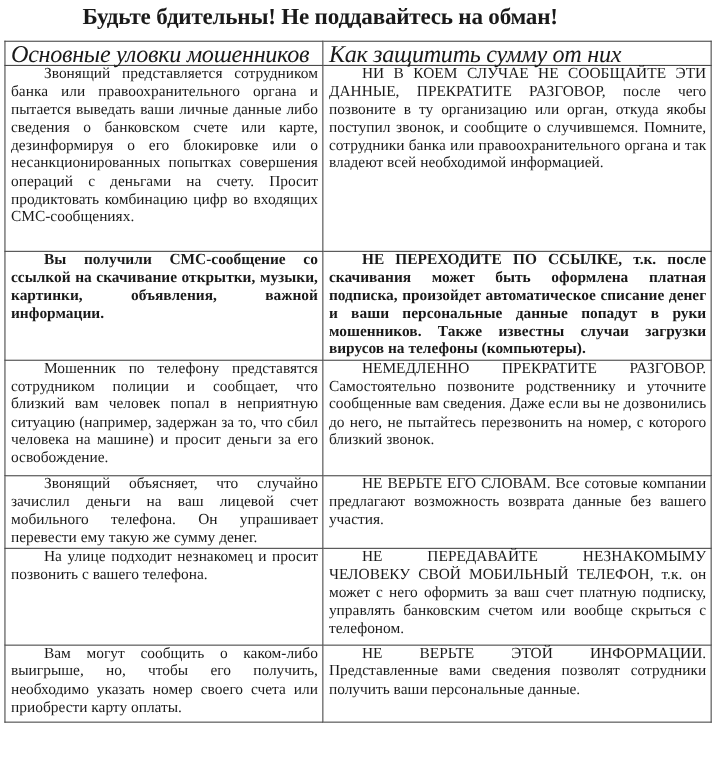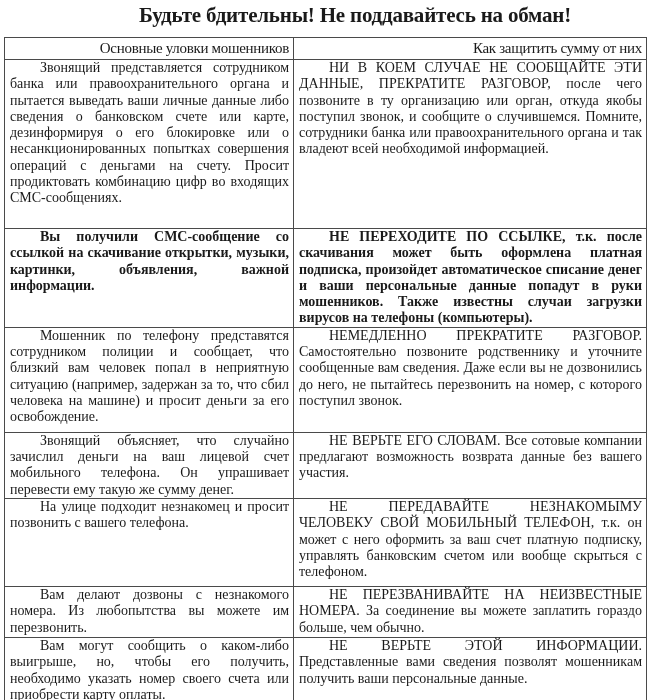--- a/index.html
+++ b/index.html
@@ -3,36 +3,36 @@
 <meta charset="utf-8">
 <style>
   html, body { margin: 0; padding: 0; background: #ffffff; }
   body {
     width: 651px; height: 700px; overflow: hidden; position: relative;
     font-family: "Liberation Serif", "DejaVu Serif", serif;
     color: #1a1a1a;
   }
   .title {
     position: absolute; left: 0; top: 2px; width: 635px;
-    text-align: center; font-weight: bold; font-size: 21px;
+    font-weight: bold; font-size: 21px;
     letter-spacing: -0.2px; line-height: 26px; padding-left: 75px; box-sizing: border-box;
   }
   table.memo {
     position: absolute; left: 4px; top: 37px; width: 642px;
     border-collapse: collapse; table-layout: fixed;
   }
   table.memo col.c1 { width: 289px; }
   table.memo col.c2 { width: 353px; }
   table.memo th, table.memo td {
     border: 1.5px solid #4a4a4a;
     vertical-align: top; padding: 0 4px 0 5px;
   }
   table.memo th {
-    font-weight: normal; font-size: 15px; line-height: 21px; height: 21px;
-    text-align: right; letter-spacing: -0.3px;
+    font-weight: normal; font-size: 22px; line-height: 21px; height: 21px;
+    text-align: left; letter-spacing: -0.3px; font-style: italic;
   }
   table.memo td {
     font-size: 14px; line-height: 16.3px; text-align: justify;
   }
   table.memo td p { margin: 0; text-indent: 30px; }
   tr.row1 td { height: 168px; }
   tr.row2 td { height: 94px; font-weight: bold; }
   tr.row3 td { height: 104px; }
   tr.row4 td { height: 59px; }
   tr.row5 td { height: 87px; margin-top: 40px; }
@@ -72,49 +72,41 @@
         </td>
       <td class="r">
           <p>НЕ ПЕРЕХОДИТЕ ПО ССЫЛКЕ, т.к. после скачивания может быть оформлена платная подписка, произойдет автоматическое списание денег и ваши персональные данные попадут в руки мошенников. Также известны случаи загрузки вирусов на телефоны (компьютеры).</p>
         </td>
     </tr>
     <tr class="row3">
       <td class="l">
           <p>Мошенник по телефону представятся сотрудником полиции и сообщает, что близкий вам человек попал в неприятную ситуацию (например, задержан за то, что сбил человека на машине) и просит деньги за его освобождение.</p>
         </td>
       <td class="r">
-          <p>НЕМЕДЛЕННО ПРЕКРАТИТЕ РАЗГОВОР. Самостоятельно позвоните родственнику и уточните сообщенные вам сведения. Даже если вы не дозвонились до него, не пытайтесь перезвонить на номер, с которого поступил звонок.</p>
+          <p>НЕМЕДЛЕННО ПРЕКРАТИТЕ РАЗГОВОР. Самостоятельно позвоните родственнику и уточните сообщенные вам сведения. Даже если вы не дозвонились до него, не пытайтесь перезвонить на номер, с которого близкий звонок.</p>
         </td>
     </tr>
     <tr class="row4">
       <td class="l">
           <p>Звонящий объясняет, что случайно зачислил деньги на ваш лицевой счет мобильного телефона. Он упрашивает перевести ему такую же сумму денег.</p>
         </td>
       <td class="r">
           <p>НЕ ВЕРЬТЕ ЕГО СЛОВАМ. Все сотовые компании предлагают возможность возврата данные без вашего участия.</p>
         </td>
     </tr>
     <tr class="row5">
       <td class="l">
           <p>На улице подходит незнакомец и просит позвонить с вашего телефона.</p>
         </td>
       <td class="r">
           <p>НЕ ПЕРЕДАВАЙТЕ НЕЗНАКОМЫМУ ЧЕЛОВЕКУ СВОЙ МОБИЛЬНЫЙ ТЕЛЕФОН, т.к. он может с него оформить за ваш счет платную подписку, управлять банковским счетом или вообще скрыться с телефоном.</p>
         </td>
     </tr>
-    <tr class="row6">
-      <td class="l">
-          <p>Вам делают дозвоны с незнакомого номера. Из любопытства вы можете им перезвонить.</p>
-        </td>
-      <td class="r">
-          <p>НЕ ПЕРЕЗВАНИВАЙТЕ НА НЕИЗВЕСТНЫЕ НОМЕРА. За соединение вы можете заплатить гораздо больше, чем обычно.</p>
-        </td>
-    </tr>
     <tr class="row7">
       <td class="l">
           <p>Вам могут сообщить о каком-либо выигрыше, но, чтобы его получить, необходимо указать номер своего счета или приобрести карту оплаты.</p>
         </td>
       <td class="r">
-          <p>НЕ ВЕРЬТЕ ЭТОЙ ИНФОРМАЦИИ. Представленные вами сведения позволят мошенникам получить ваши персональные данные.</p>
+          <p>НЕ ВЕРЬТЕ ЭТОЙ ИНФОРМАЦИИ. Представленные вами сведения позволят сотрудники получить ваши персональные данные.</p>
         </td>
     </tr>
   </tbody>
 </table>
 
 </body></html>

